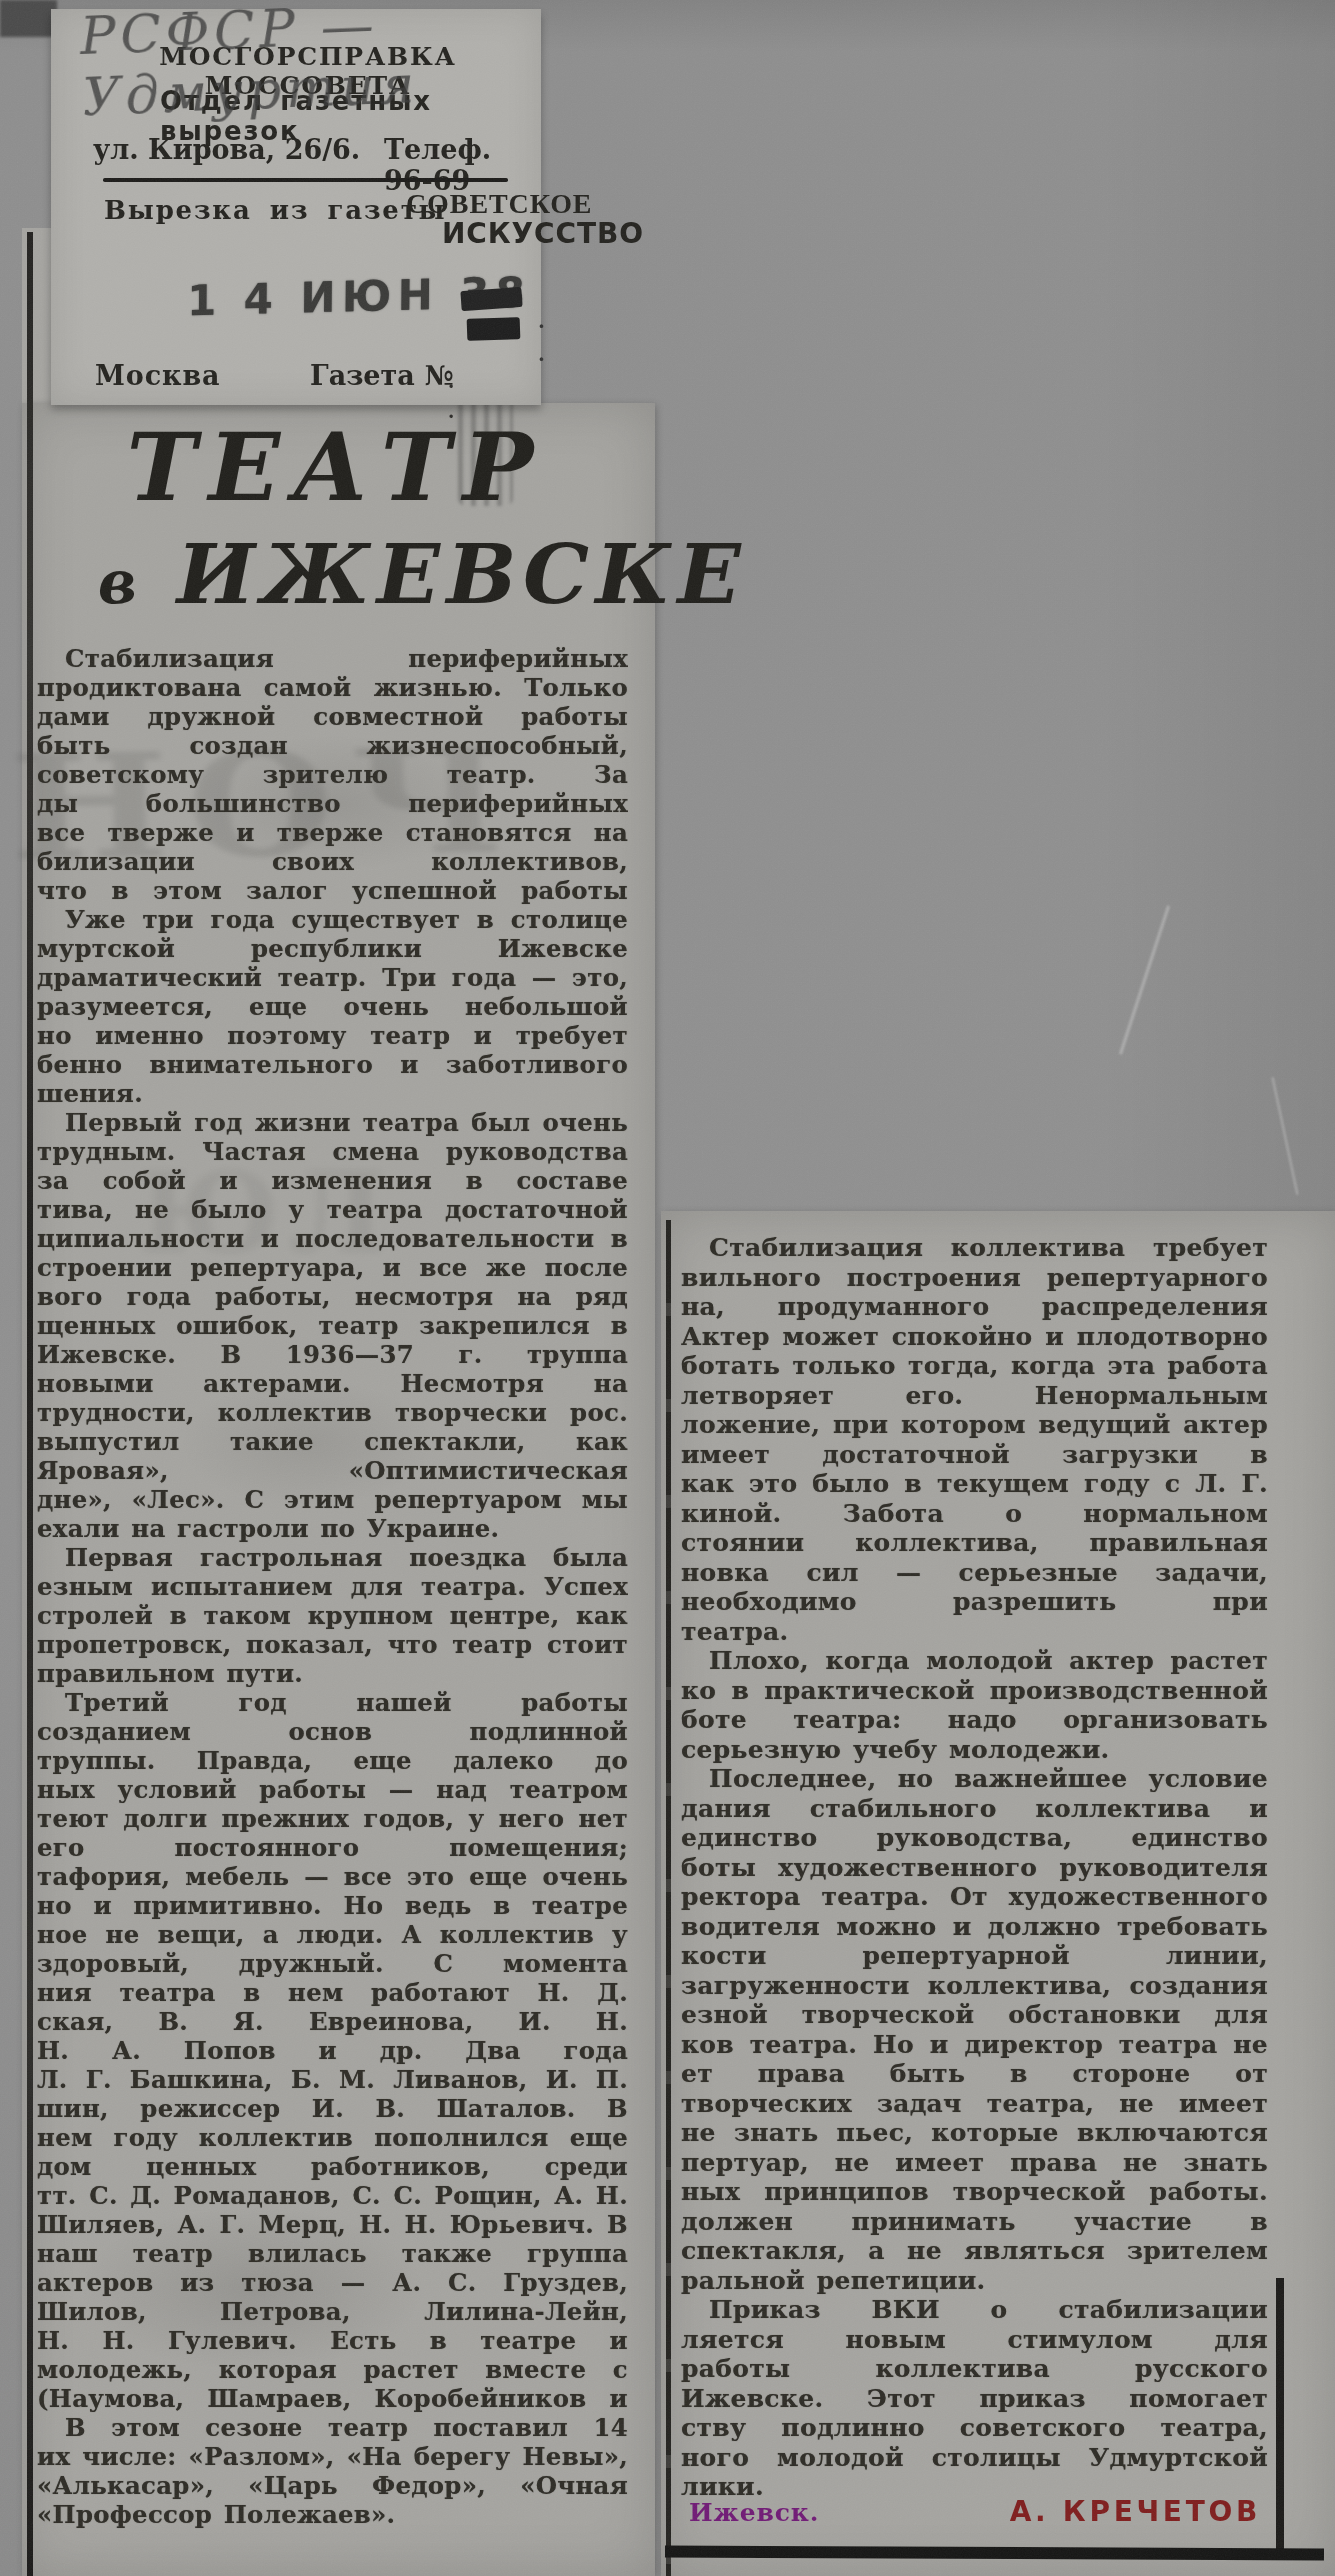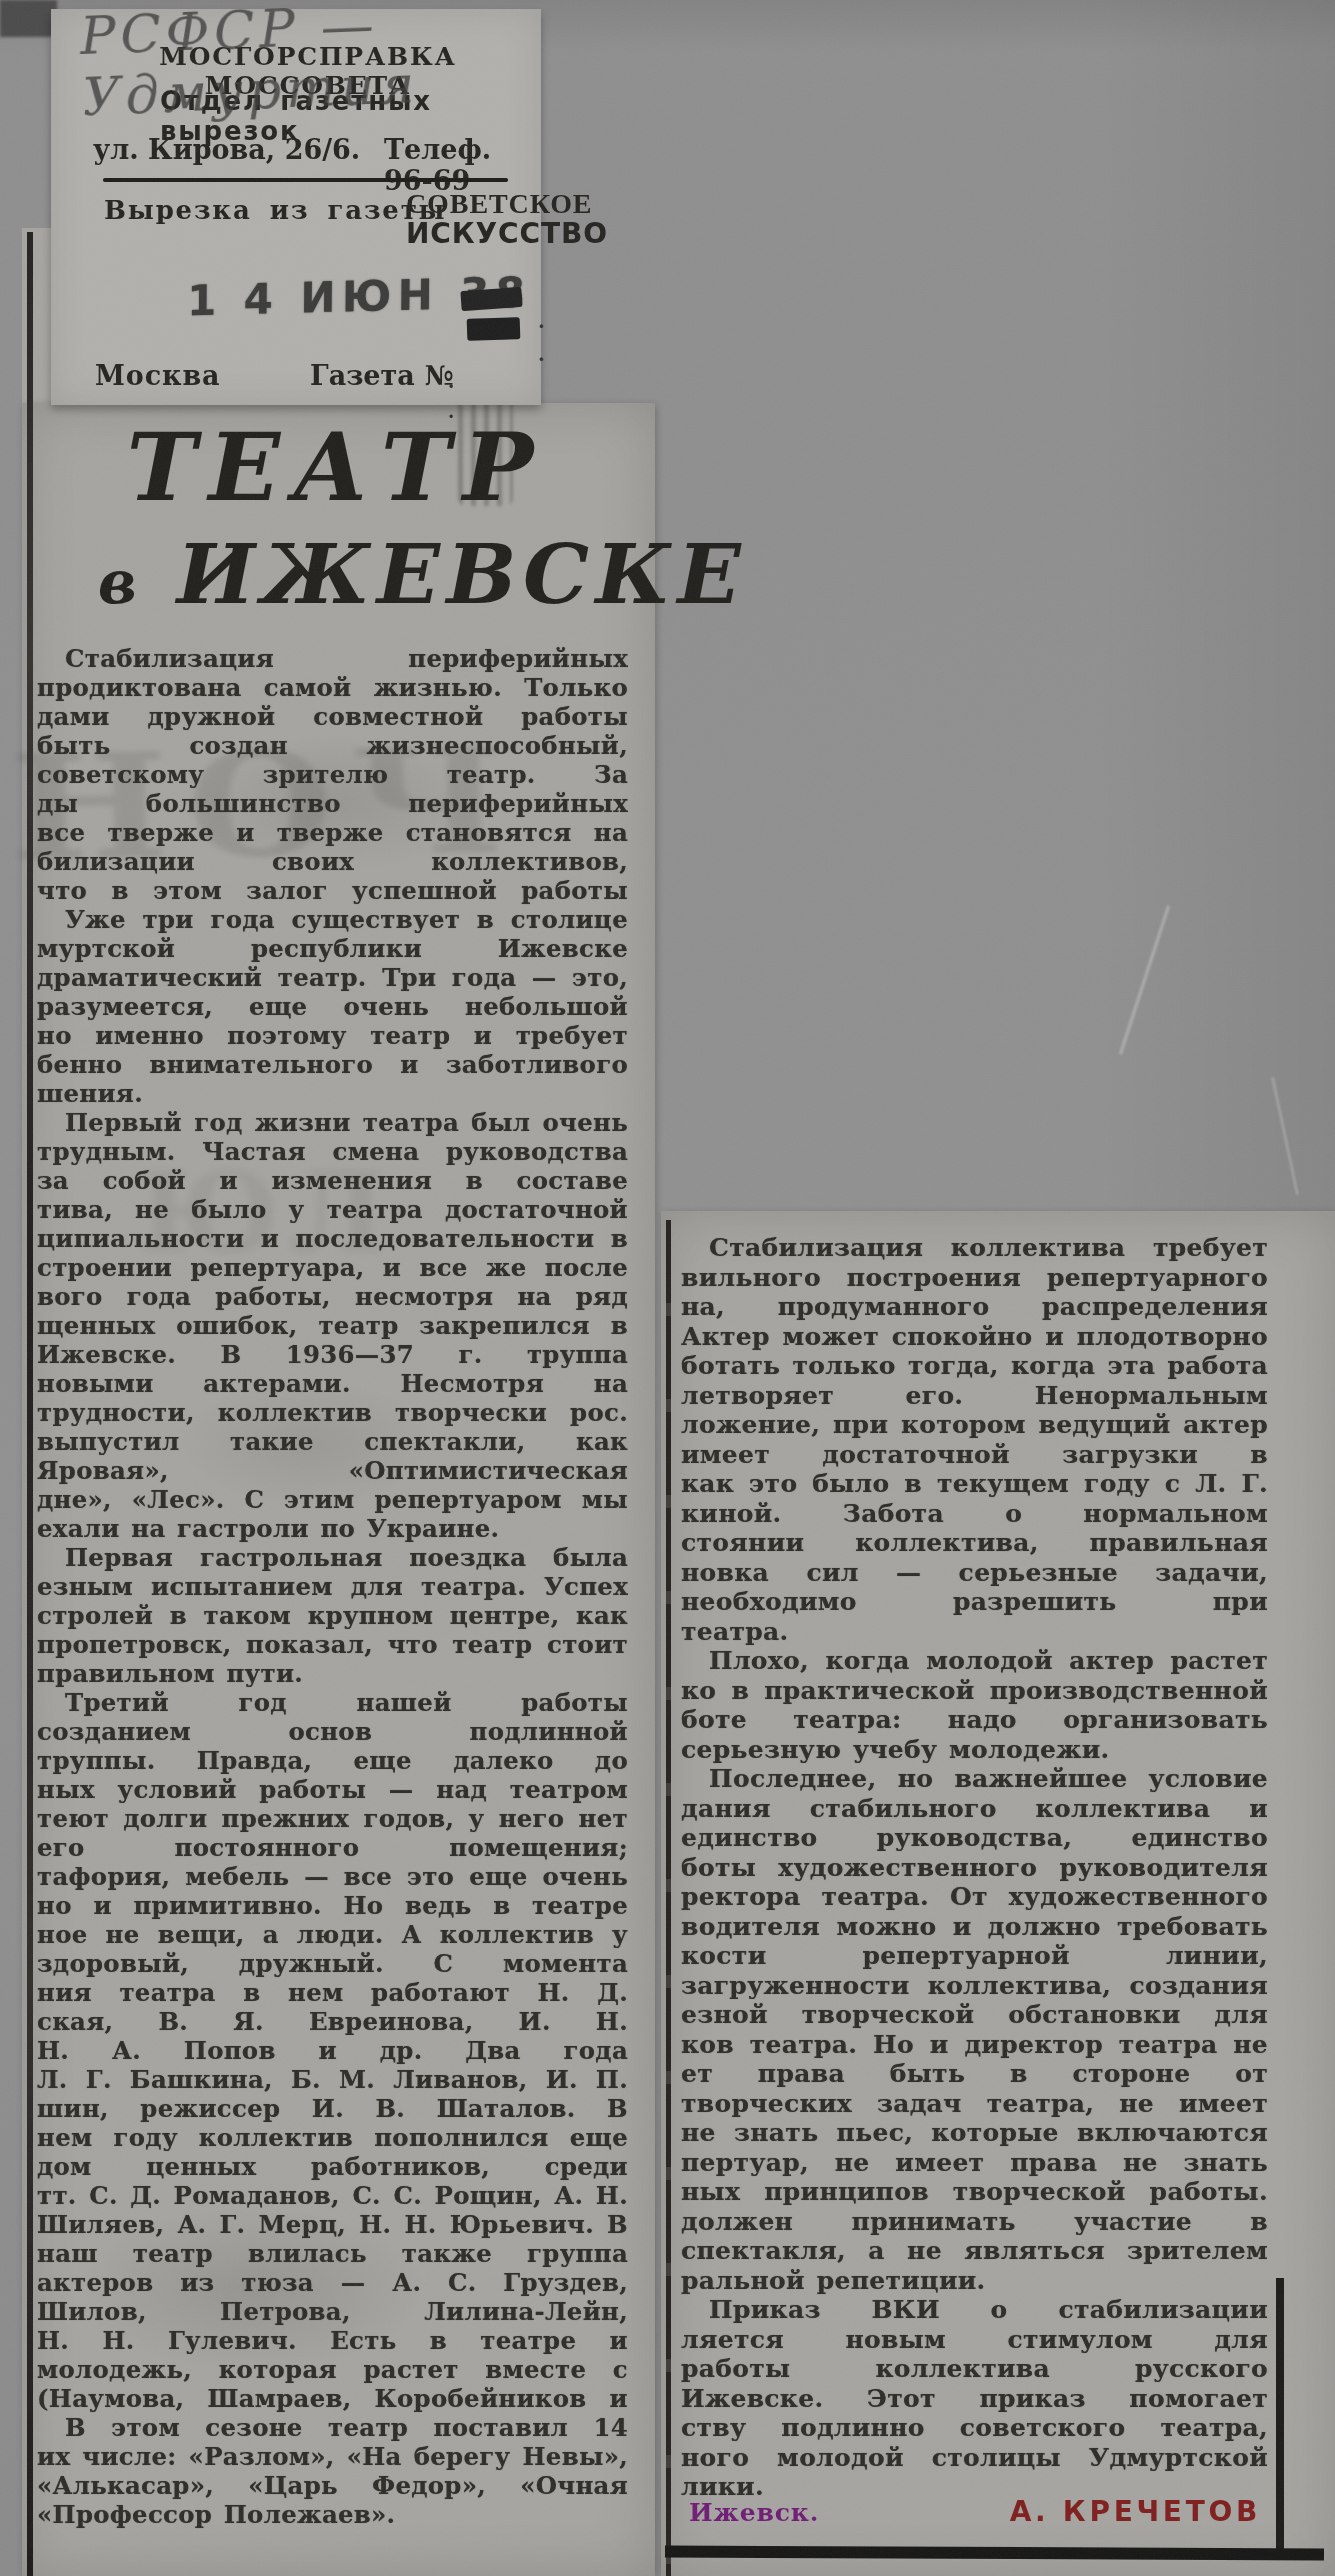--- a/index.html
+++ b/index.html
@@ -248,21 +248,21 @@
 
   <div class="stamp">
     <div class="st-org">МОСГОРСПРАВКА МОССОВЕТА</div>
     <div class="st-dept">Отдел газетных вырезок</div>
     <div class="st-addr">ул. Кирова, 26/6.</div>
     <div class="st-phone">Телеф. 96-69</div>
     <div class="st-rule"></div>
     <div class="st-cliplab">Вырезка из газеты</div>
     <div class="st-news">
       <div style="position:static;font-family:Liberation Serif, serif;">СОВЕТСКОЕ</div>
-      <div style="position:static;">ИСКУССТВО</div>
+      <div style="position:static;margin-left:36px;">ИСКУССТВО</div>
     </div>
     <div class="st-date">1 4 ИЮН 38</div>
     <div class="st-dateblob"></div>
     <div class="st-dateblob2"></div>
     <div class="st-datedots">. .</div>
     <div class="st-city">Москва</div>
     <div class="st-issue">Газета №</div>
     <div class="st-issuedots">. . .</div>
   </div>
 

